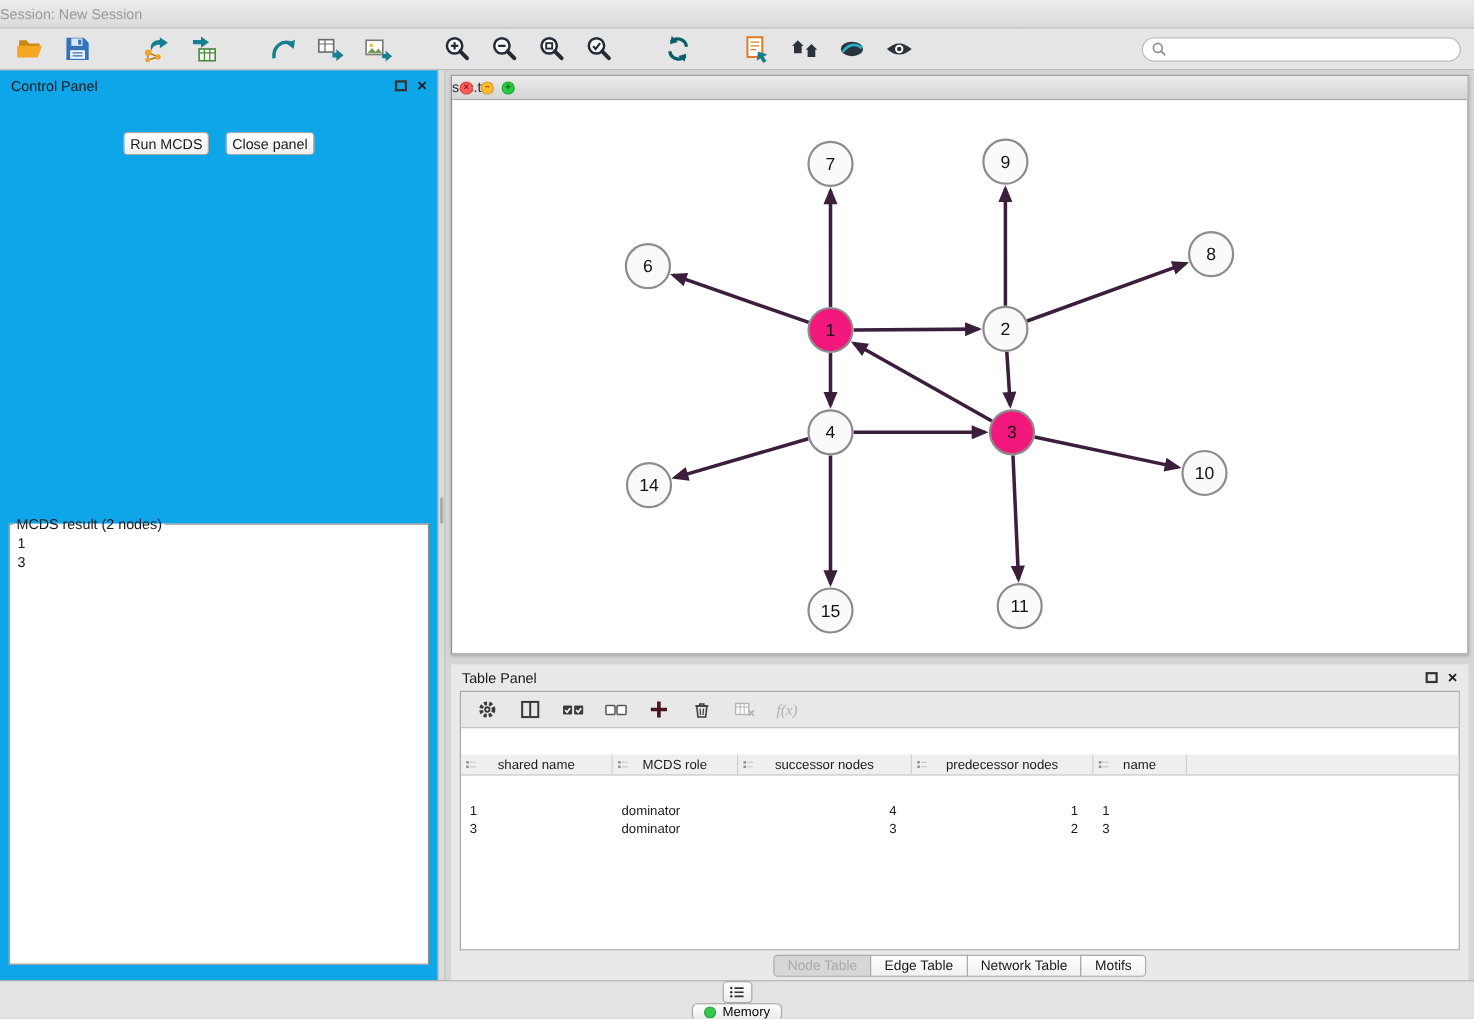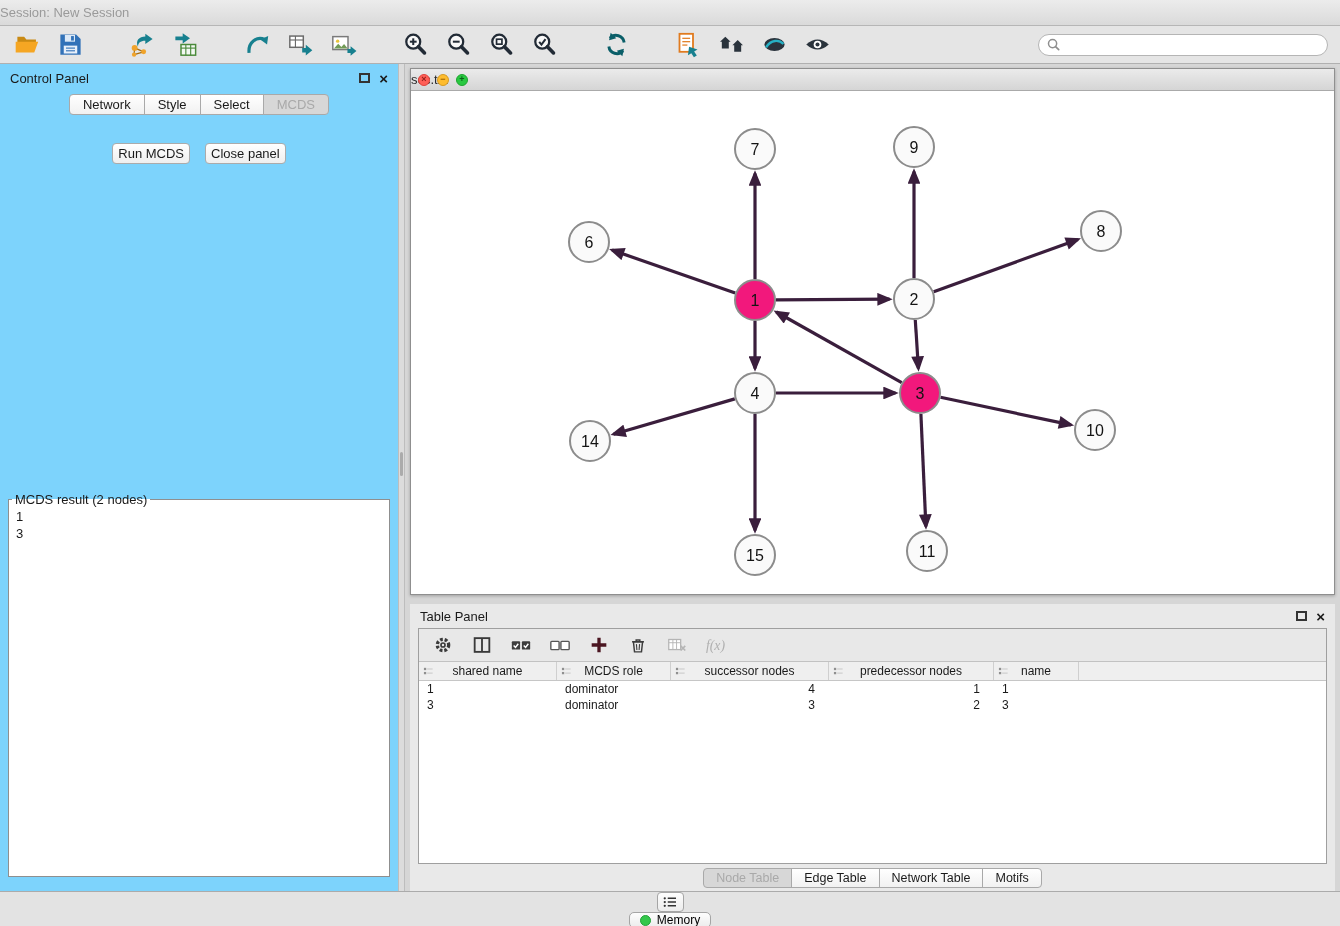--- a/index.html
+++ b/index.html
@@ -17,21 +17,21 @@
             align-items:center; justify-content:center; padding:0; cursor:default; }
   .tb-btn svg { width:27px; height:27px; }
   .tb-gap { width:16px; flex:none; display:inline-block; }
   .search-box { margin-left:auto; width:290px; height:22px; background:#fff; border:1px solid #b5b5b5;
                 border-radius:12px; display:flex; align-items:center; padding:0 8px; gap:5px; }
   .search-box svg { width:13px; height:13px; flex:none; }
   .search-box input { border:none; outline:none; flex:1; font-size:12px; background:transparent; font-family:inherit; }
 
   .main { display:flex; height:827px; }
 
-  .control-panel { width:398px; background:#7dd3fc; display:flex; flex-direction:column;justify-content:flex-end; }
+  .control-panel { width:398px; background:#0ea5e9; display:flex; flex-direction:column;justify-content:flex-end; }
   .panel-head { height:28px; display:flex; align-items:center; padding:0 10px; flex:none; }
   .panel-title { flex:1; text-align:left; font-size:13px; }
   .win-btns { display:flex; gap:9px; align-items:center; }
   .float-icon { width:11px; height:10px; border:2px solid #333; display:inline-block; }
   .close-icon { font-size:15px; font-weight:bold; color:#1a1a1a; line-height:1; cursor:default; }
 
   .cp-tabs { display:flex; justify-content:center; margin-top:2px; flex:none; }
   .seg-tab { font-family:inherit; font-size:13px; height:21px; padding:0 13px;
              background:linear-gradient(#ffffff,#f1f1f1); border:1px solid #a9a9a9; margin-left:-1px;
              cursor:default; color:#1a1a1a; }
@@ -69,21 +69,21 @@
              justify-content:center; font-size:9px; font-weight:bold; line-height:1; z-index:2; cursor:default; }
   .traffic.red { background:#ff5f57; border:1px solid #e0443e; color:#90201c; }
   .traffic.yellow { background:#febc2e; border:1px solid #d89c23; color:#985f00; }
   .traffic.green { background:#28c840; border:1px solid #1ea52f; color:#0a6118; }
   .net-title { position:absolute; left:0; right:0; text-align:left; font-size:13px; color:#2b2b2b; }
   #network-svg { flex:1; width:100%; display:block; }
 
   .table-panel { flex:1; margin-top:9px; background:#e9e9e9; display:flex; flex-direction:column; }
   .table-panel .panel-head { height:24px; }
   .tp-box { margin:0 8px; border:1px solid #9f9f9f; background:#fff; flex:1; display:flex;
-            flex-direction:column; overflow:hidden; }
+            flex-direction:column; overflow:hidden;gap:24px; }
   .tp-toolbar { height:33px; background:#e8e8e8; border-bottom:1px solid #c2c2c2; display:flex;
                 align-items:center; padding:0 10px; gap:12px; flex:none; }
   .tp-tool-btn { width:27px; height:27px; border:none; background:transparent; padding:0; display:flex;
                  align-items:center; justify-content:center; cursor:default; }
   .tp-tool-btn svg { width:22px; height:22px; }
   .tp-head { display:flex; height:19px; background:#efefef; border-bottom:1px solid #c6c6c6; flex:none; font-size:12px; }
   .tp-th { position:relative; display:flex; align-items:center; justify-content:center; border-right:1px solid #cfcfcf; }
   .tp-th .sort-icon { position:absolute; left:4px; width:11px; height:11px; }
   .tp-th-filler { flex:1; }
   .col-0{width:138px} .col-1{width:114px} .col-2{width:158px} .col-3{width:165px} .col-4{width:85px}
@@ -359,26 +359,20 @@
 
   <div class="main">
     <div class="control-panel">
       <div class="panel-head">
         <span class="panel-title">Control Panel</span>
         <span class="win-btns">
           <span class="float-icon"></span>
           <span class="close-icon">×</span>
         </span>
       </div>
-      <div class="cp-tabs" id="cp-tabs">
-          <button class="seg-tab">Network</button>
-          <button class="seg-tab">Style</button>
-          <button class="seg-tab">Select</button>
-          <button class="seg-tab active">MCDS</button>
-        </div>
       <div class="cp-body">
         <div class="btn-row">
           <button class="mac-btn">Run MCDS</button>
           <button class="mac-btn">Close panel</button>
         </div>
         <fieldset class="result-box">
           <legend>MCDS result (2 nodes)</legend>
           <div class="result-values" id="result-values">1
 3</div>
         </fieldset>

